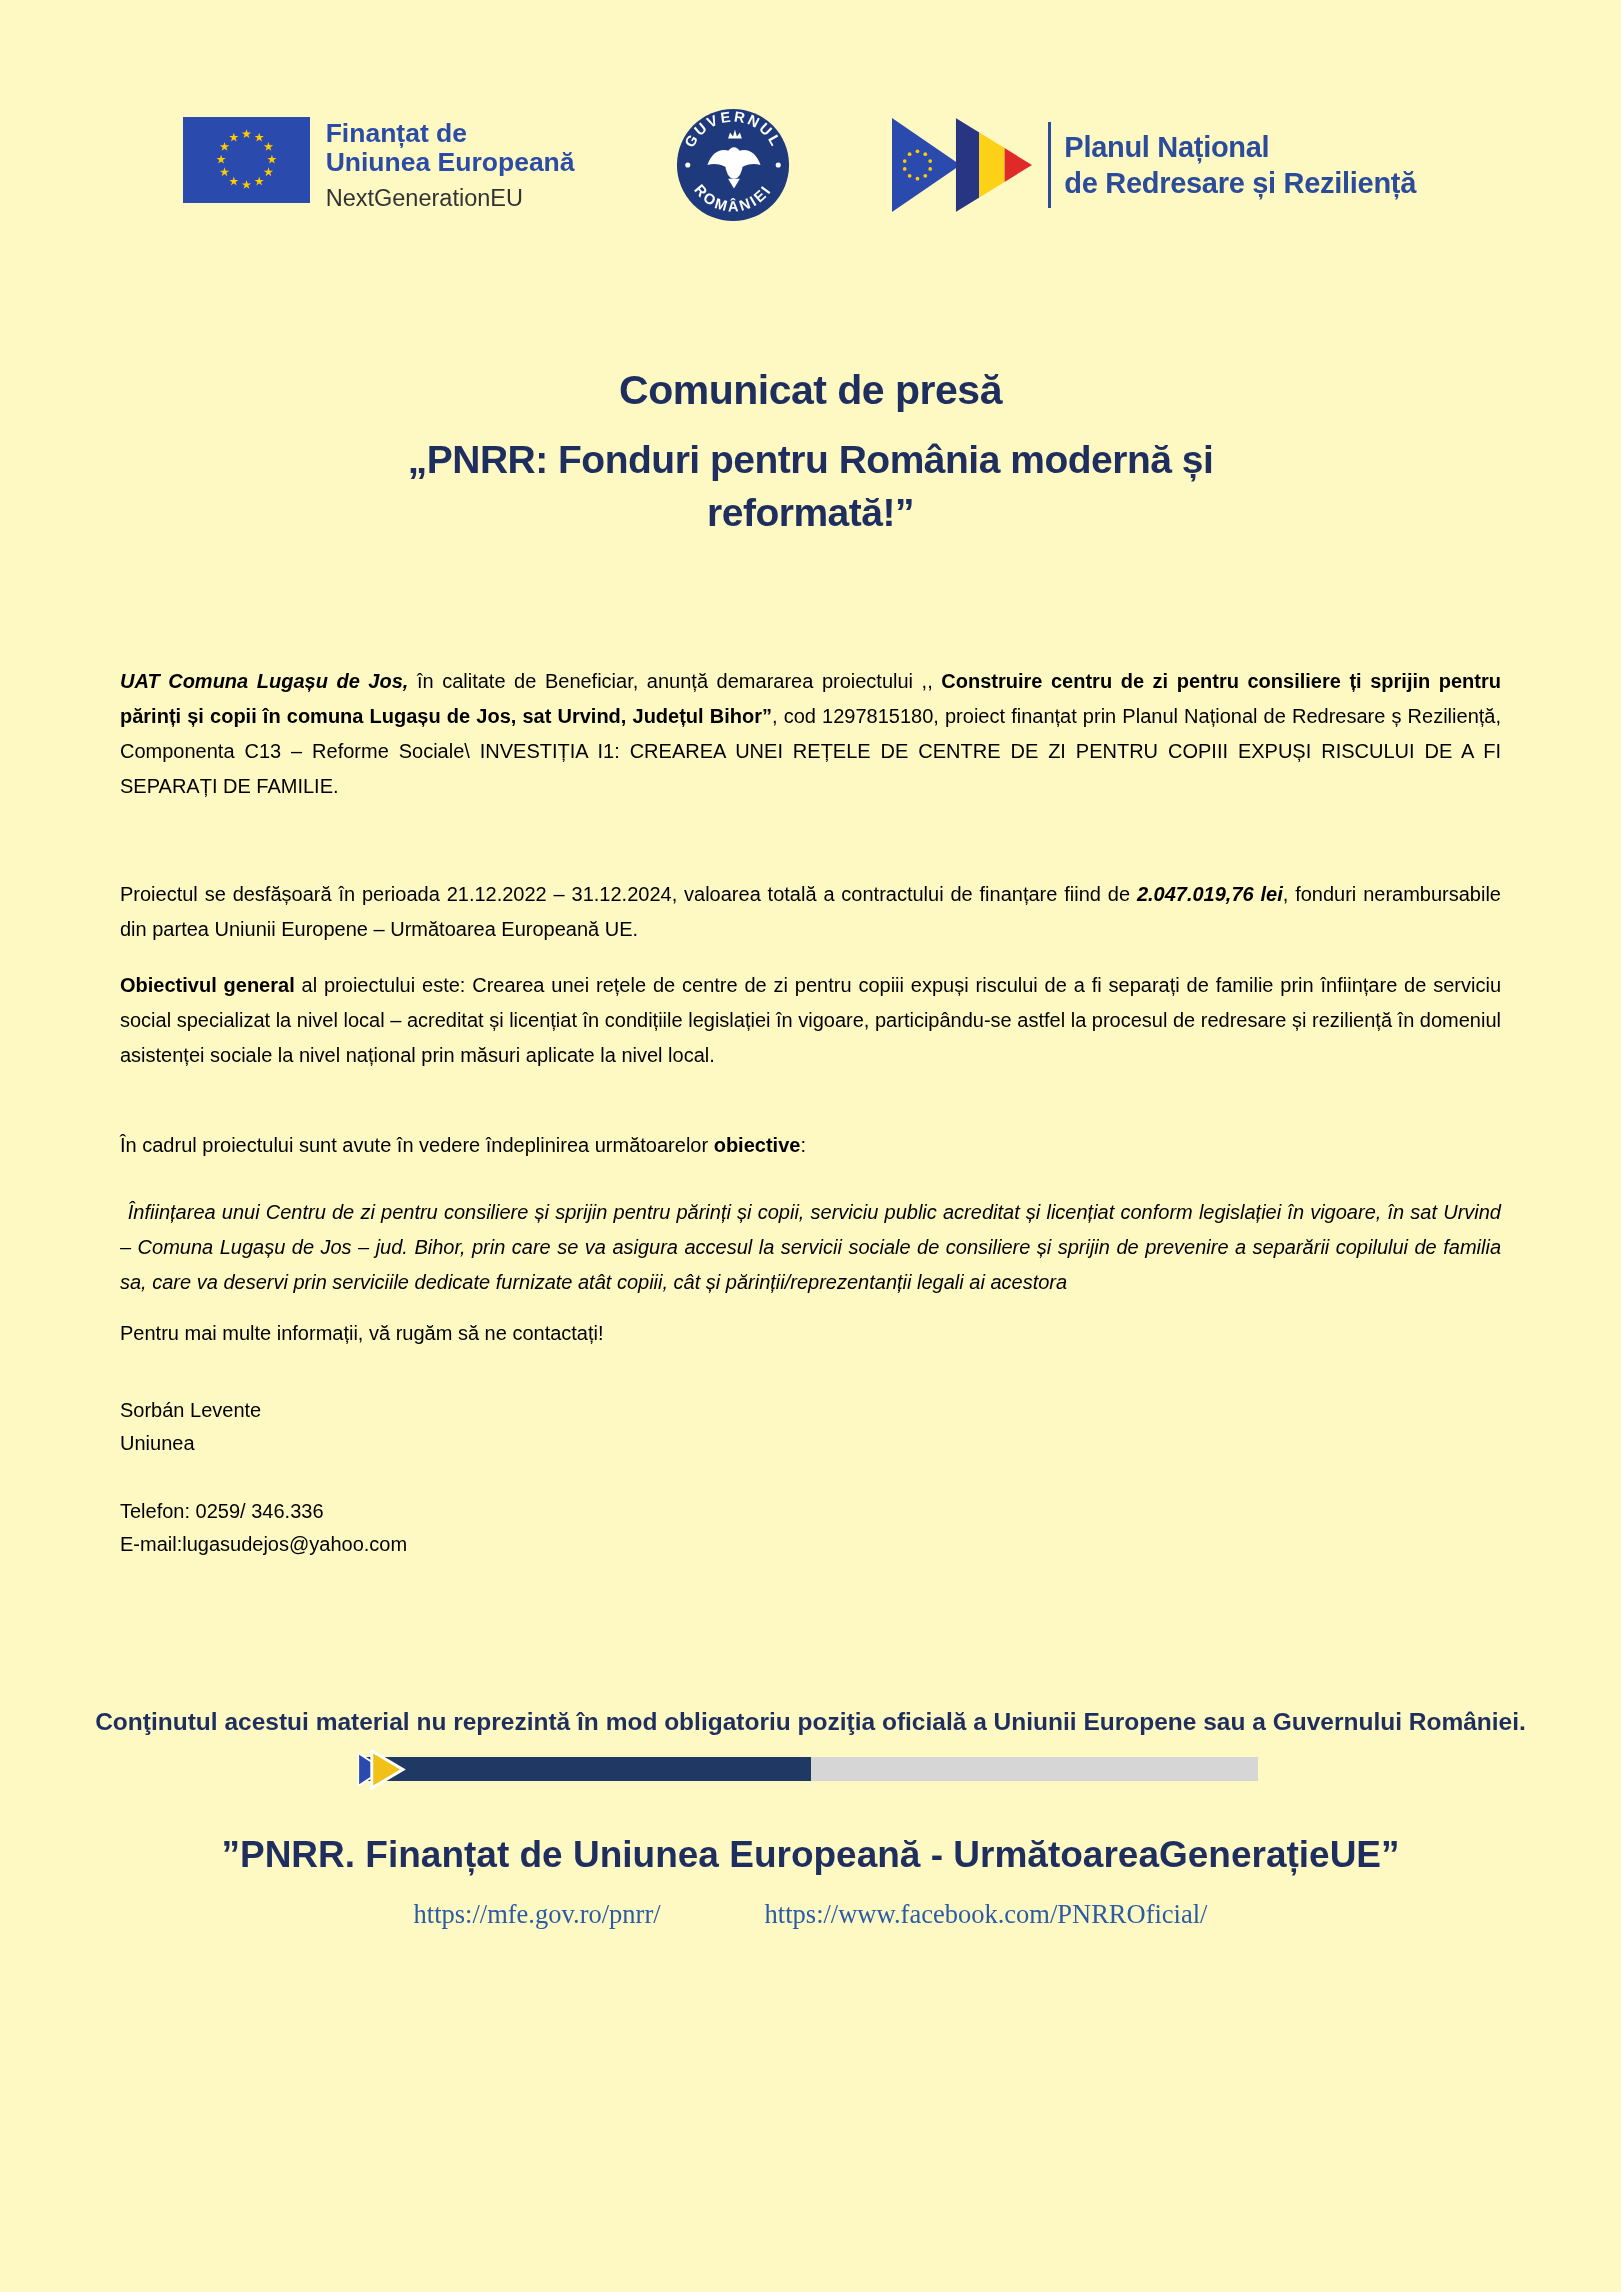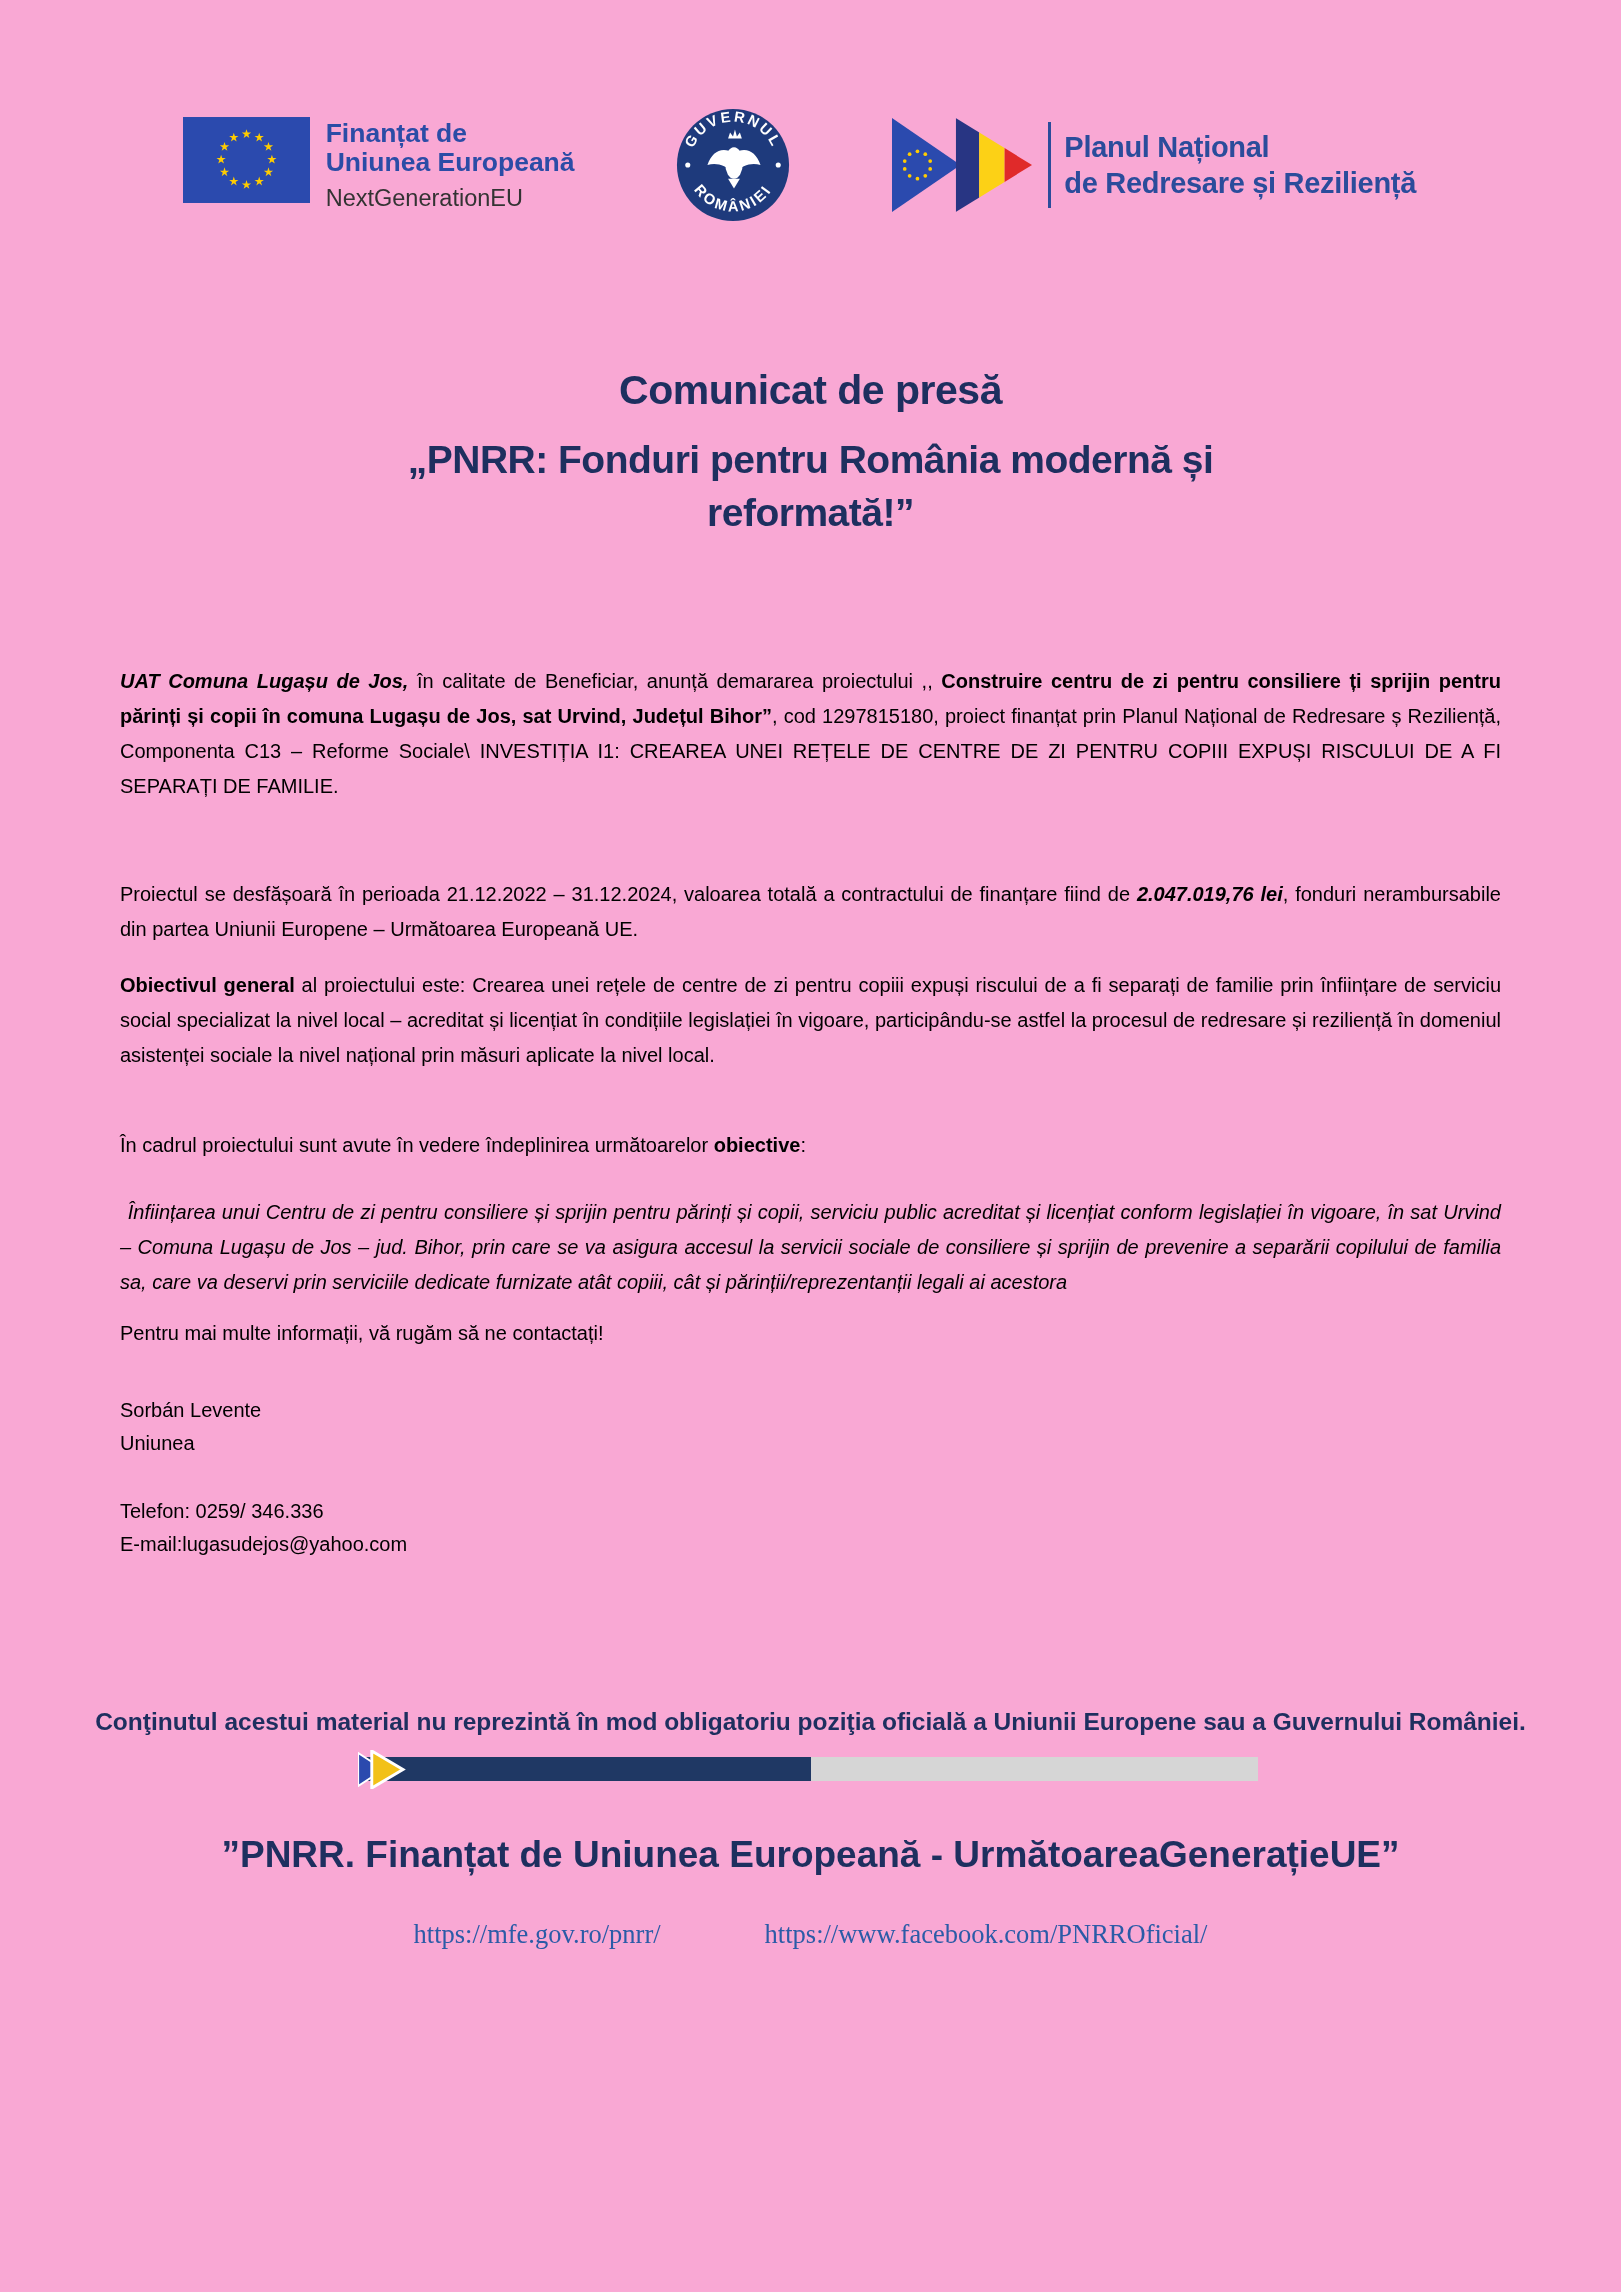--- a/index.html
+++ b/index.html
@@ -1,21 +1,21 @@
 <!DOCTYPE html>
 <html lang="ro"><head>
 <meta charset="utf-8">
 <style>
   html,body{margin:0;padding:0;background:#ffffff;}
   .page{
     position:relative;
     width:1621px;
     height:2293px;
     margin:0 auto;
-    background:#f9a8d4;
+    background:#fef9c3;
     font-family:"Liberation Sans","DejaVu Sans",sans-serif;
     color:#000000;
     overflow:hidden;
   }
   
   .logos{
     display:flex;
     align-items:center;
     justify-content:space-between;
     padding:103px 205px 0 183px;
@@ -97,21 +97,21 @@
     margin:45px 0 0 0;
     text-align:center;
     font-size:37px;
     font-weight:bold;
     color:#1e2f5f;
   }
   .links{
     display:flex;
     justify-content:center;
     gap:104px;
-    margin-top:43px;
+    margin-top:23px;
     font-family:"Liberation Serif","DejaVu Serif",serif;
     font-size:26.5px;
   }
   .links a{color:#2b5ba7;text-decoration:none;}
 </style>
 </head>
 <body>
 
 <div class="page">
 

